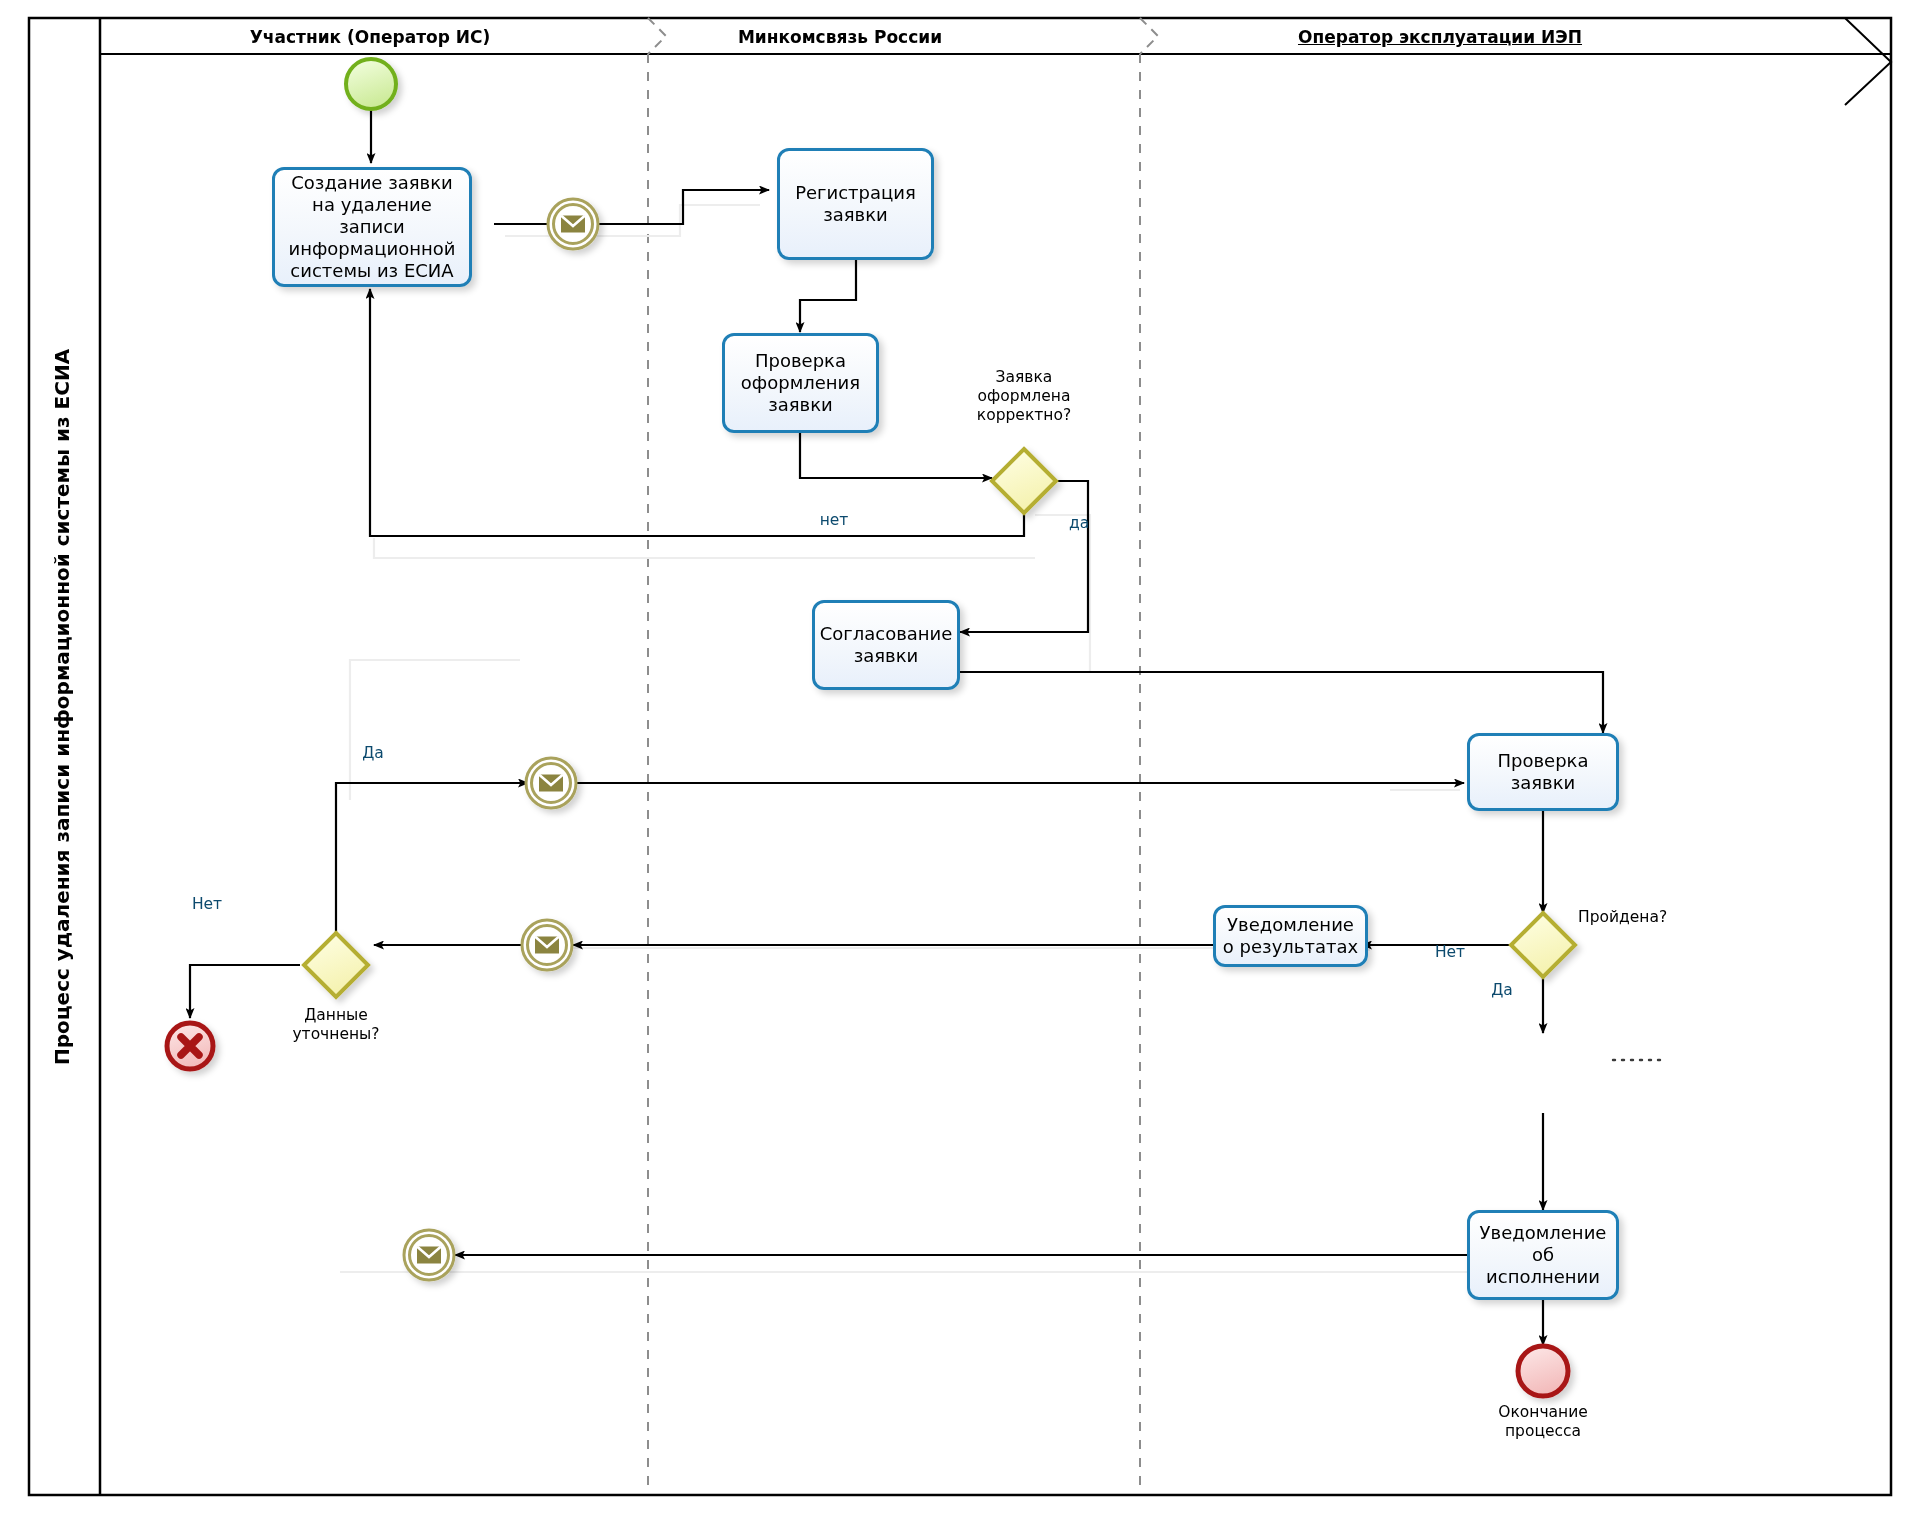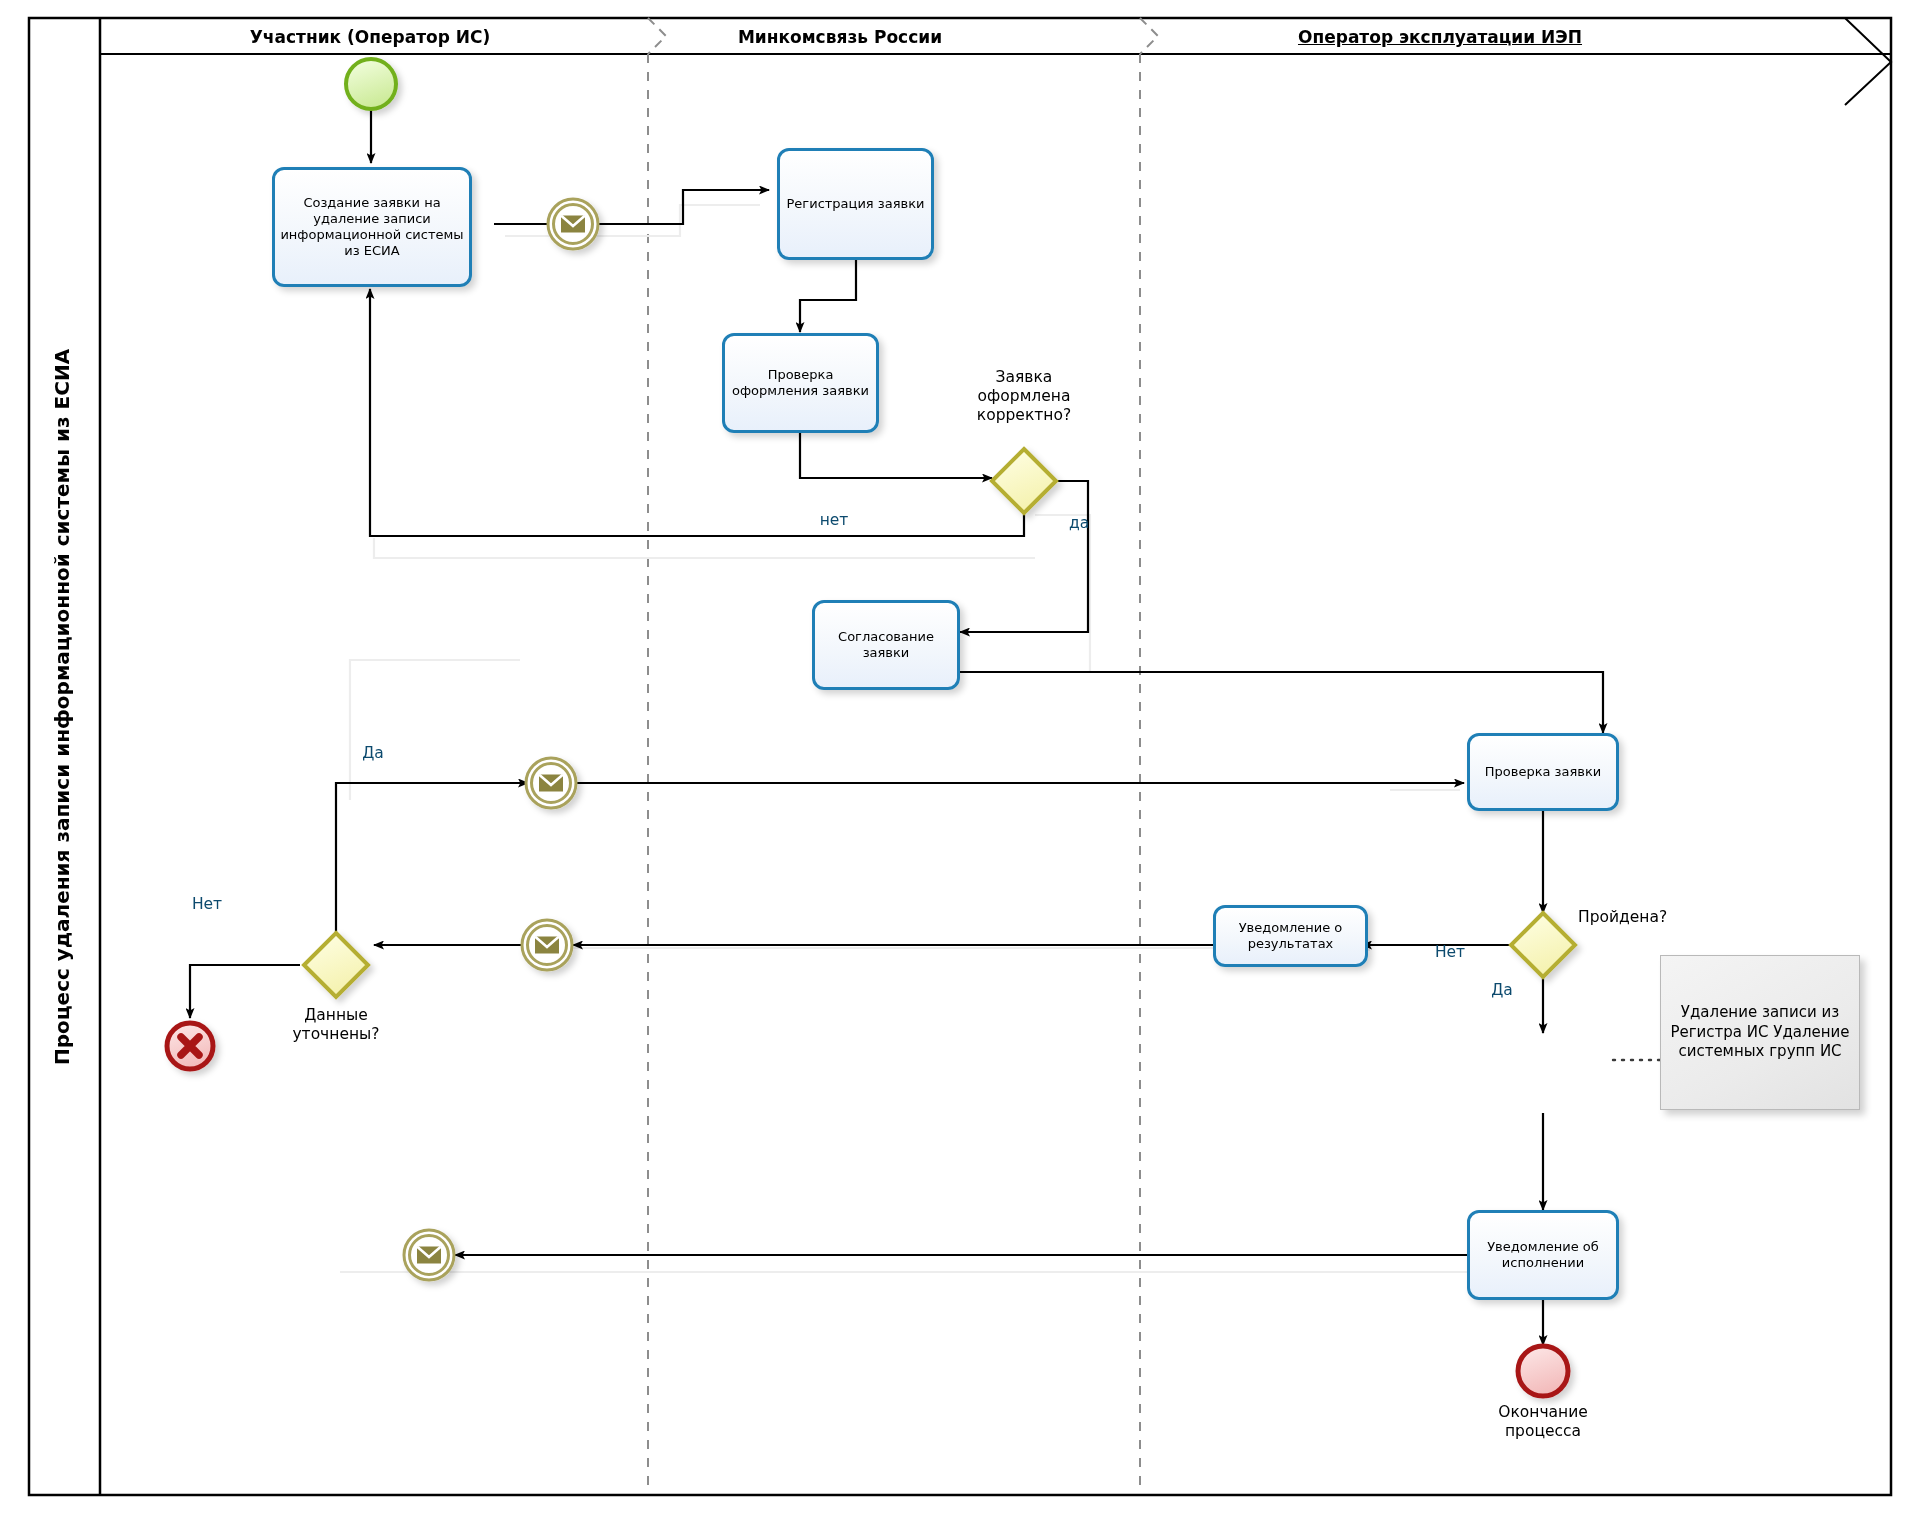--- a/index.html
+++ b/index.html
@@ -47,21 +47,21 @@
     position: absolute;
     box-sizing: border-box;
     border: 3px solid #1f7fb6;
     border-radius: 12px;
     background: linear-gradient(180deg, #ffffff 0%, #f3f7fc 55%, #e8f0fb 100%);
     box-shadow: 4px 4px 7px rgba(0,0,0,0.18);
     display: flex;
     align-items: center;
     justify-content: center;
     text-align: center;
-    font-size: 13px;
+    font-size: 18px;
     line-height: 1.22;
     color: #000000;
     padding: 2px 4px;
   }
   .annotation {
     position: absolute;
     box-sizing: border-box;
     border: 1px solid #b9b9b9;
     background: linear-gradient(150deg, #f4f4f4 0%, #ebebeb 60%, #e2e2e2 100%);
     box-shadow: 5px 5px 7px rgba(0,0,0,0.18);
@@ -263,21 +263,20 @@
 
   <div class="task" style="left:1467px; top:733px; width:152px; height:78px;">Проверка заявки</div>
 
   <div class="task" style="left:812px; top:600px; width:148px; height:90px;">Согласование заявки</div>
 
   <div class="task" style="left:1213px; top:905px; width:155px; height:62px;">Уведомление о результатах</div>
 
 
   <div class="task" style="left:1467px; top:1210px; width:152px; height:90px;">Уведомление об исполнении</div>
 
-  <div class="annotation" style="left:1660px; top:955px; width:200px; height:155px;">Удаление записи из Регистра ИС Удаление системных групп ИС</div>
 
   <div class="node-label" style="left:949px; top:368px; width:150px; white-space:normal;">Заявка оформлена корректно?</div>
 
   <div class="node-label" style="left:261px; top:1006px; width:150px; white-space:normal;">Данные уточнены?</div>
 
   <div class="node-label" style="left:1578px; top:908px; width:130px; text-align:left;">Пройдена?</div>
 
   <div class="node-label" style="left:1468px; top:1403px; width:150px; white-space:normal;">Окончание процесса</div>
 
   <div class="edge-label" style="left:804px; top:511px; width:60px;">нет</div>

